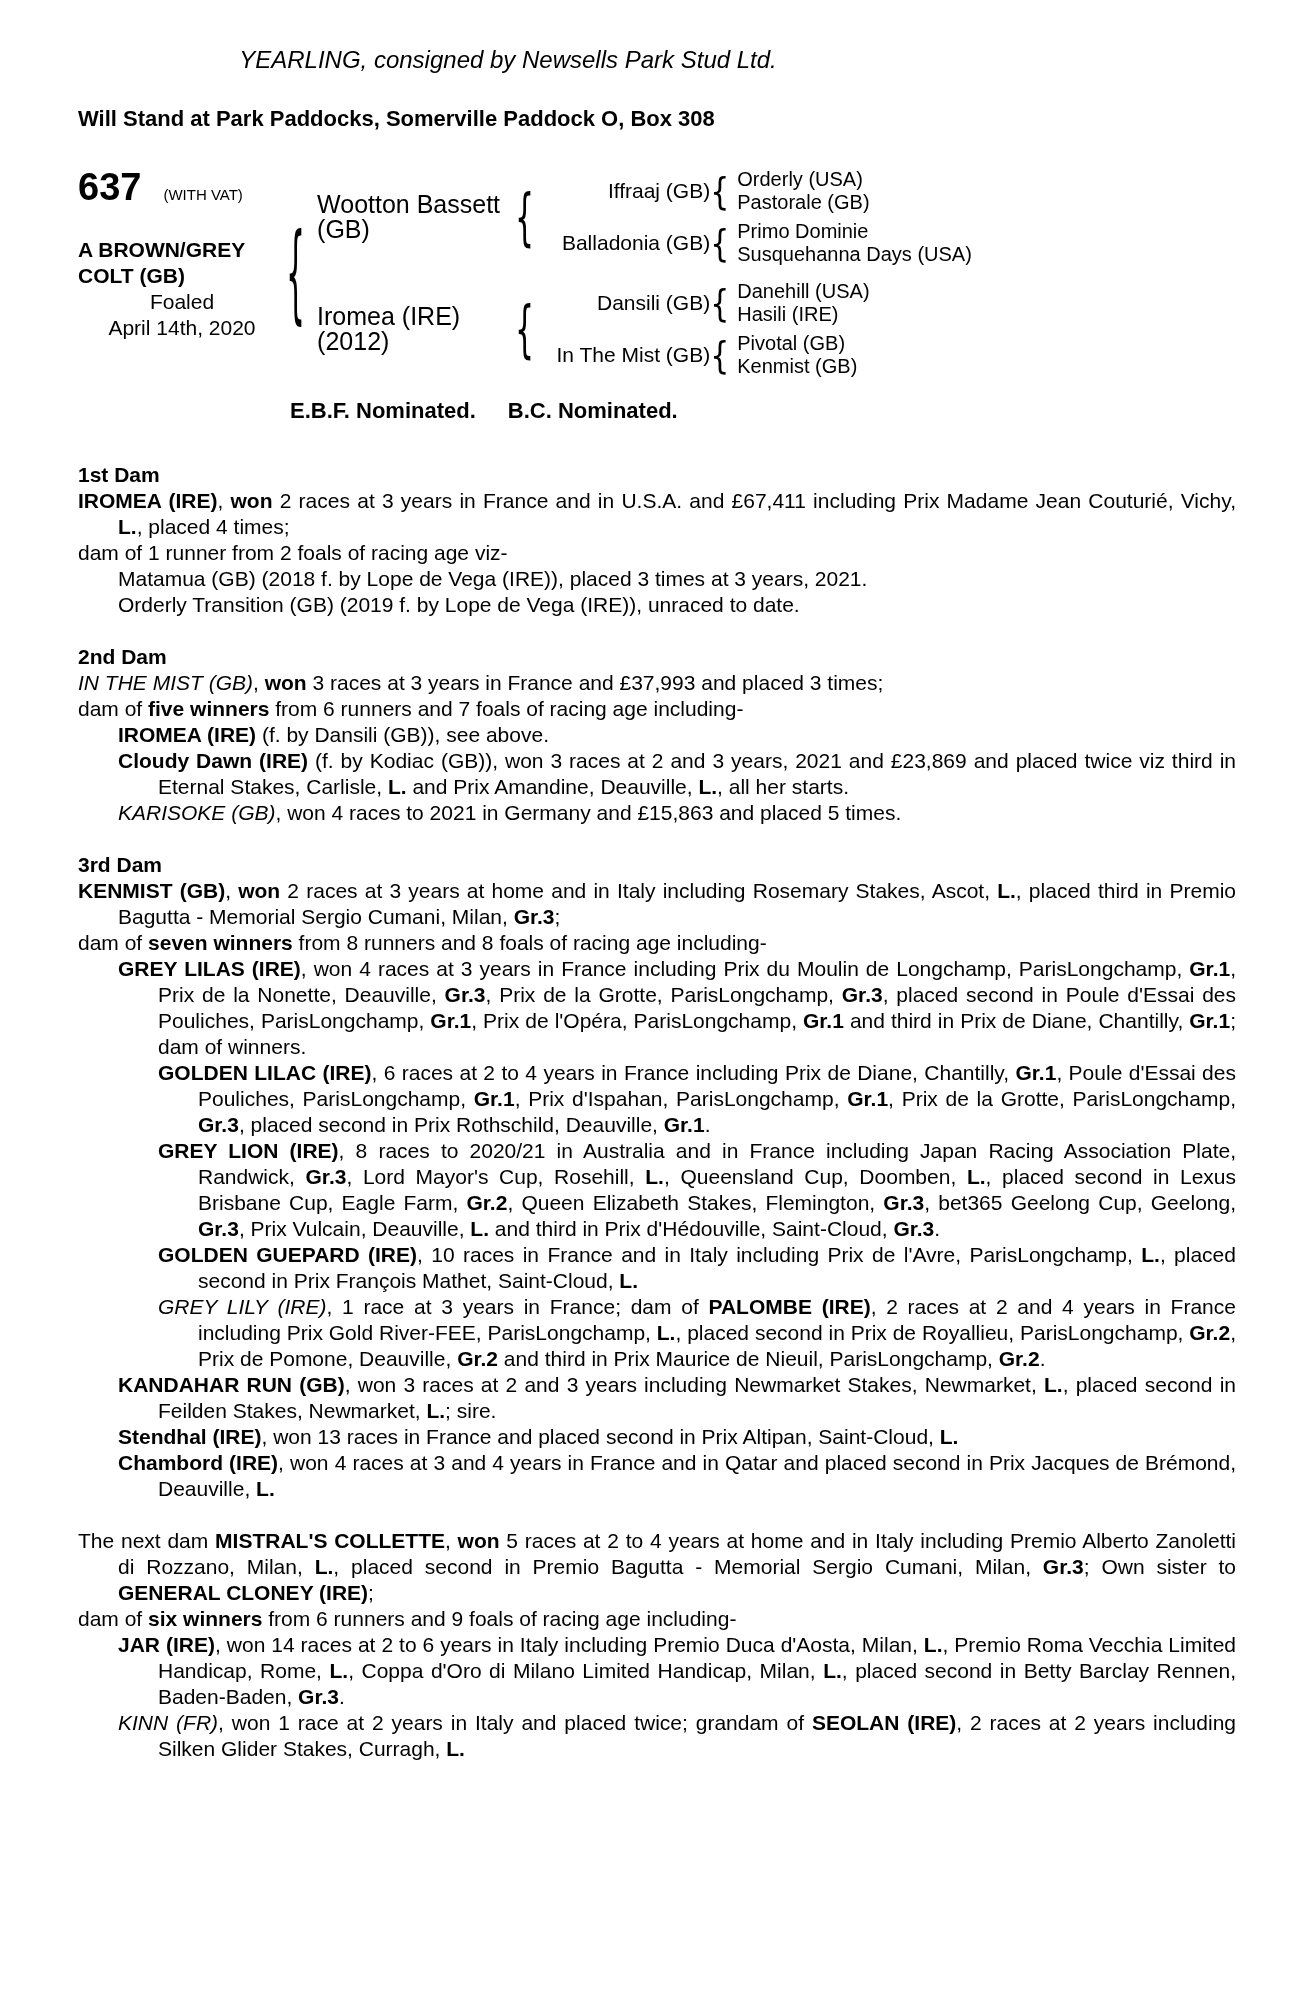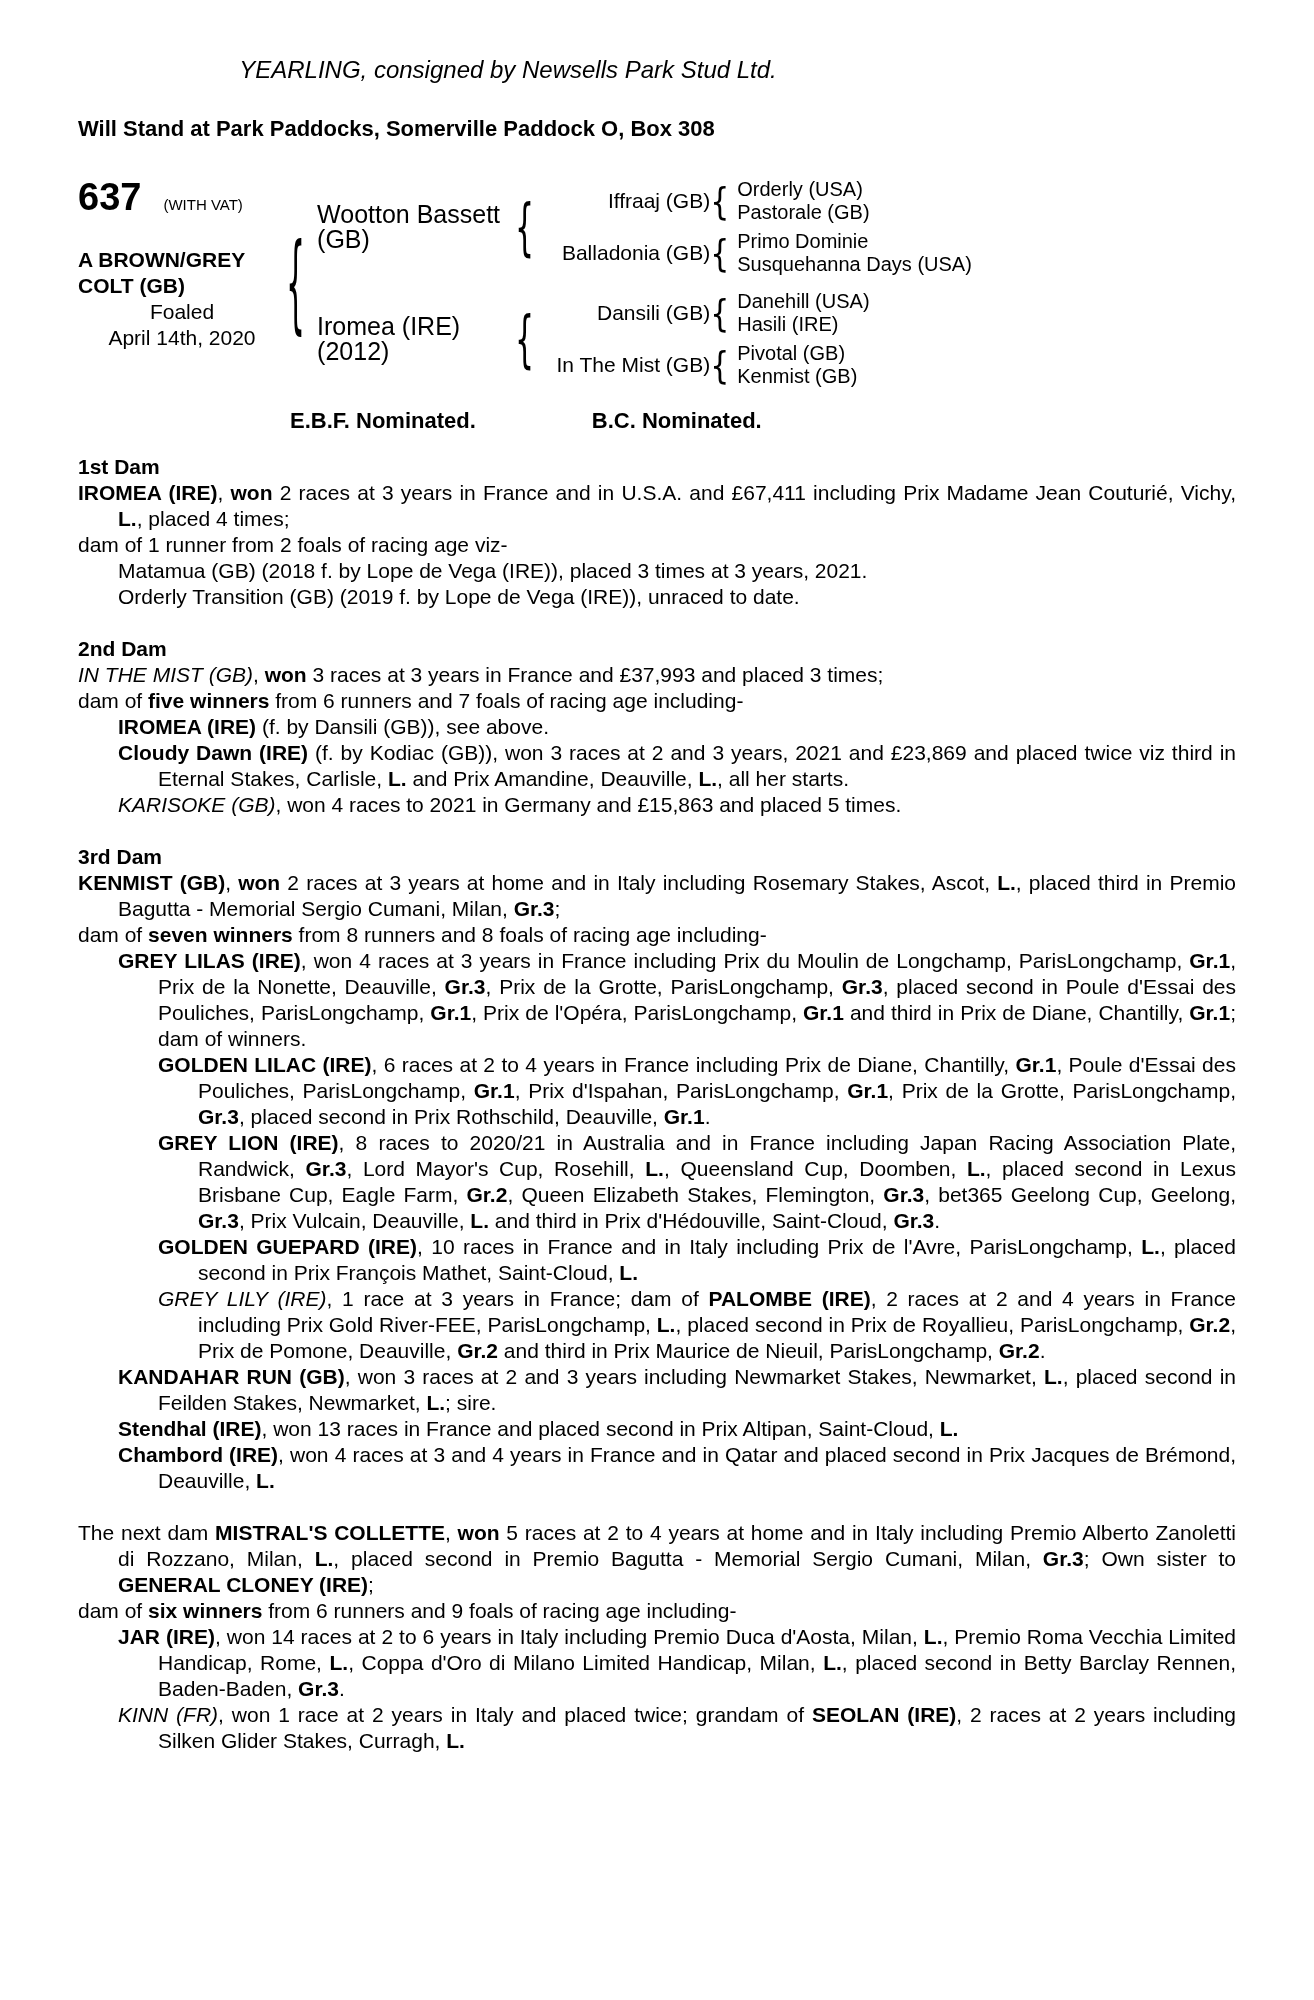--- a/index.html
+++ b/index.html
@@ -2,21 +2,21 @@
 <html><head>
 <meta charset="utf-8">
 <style>
   html,body{
     margin:0;padding:0;background:#ffffff;color:#000;
     width:1314px;height:2000px;overflow:hidden;
     font-family:"Liberation Sans", sans-serif;
   }
   .page{
     box-sizing:border-box;width:1218px;height:2000px;
-    padding:46px 78px 0 78px;
+    padding:36px 78px 0 78px;
   }
   
   .consignor{
     width:860px;text-align:center;font-style:italic;
     font-size:24px;margin:10px 0 32px 0;
   }
   .stand{font-weight:bold;font-size:22px;margin-bottom:34px;}
 
   
   .lot-area{display:flex;align-items:flex-start;}
@@ -38,21 +38,21 @@
   .ggp-col{padding-left:8px;}
   .ggp{font-size:20px;line-height:23px;white-space:nowrap;}
 
   .brace{flex:0 0 16px;display:flex;align-items:center;justify-content:center;overflow:visible;}
   .brace span{font-family:"DejaVu Sans", sans-serif;line-height:1;display:block;}
   .brace-sm span{font-size:30px;transform:scaleY(1.25);}
   .brace-lg span{font-size:30px;transform:scaleY(2.05);}
   .brace-xl span{font-size:30px;transform:scaleY(3.55);}
 
   .nominated-row{
-    display:flex;gap:116px;margin:20px 0 20px 212px;
+    display:flex;gap:32px;margin:20px 0 38px 212px;
     font-weight:bold;font-size:22px;
   }
 
   
   .sections{width:1158px;}
   .sec-heading{font-weight:bold;font-size:21px;line-height:26px;}
   .para{margin:0;font-size:21px;line-height:26px;text-align:justify;}
   .lvl0{padding-left:40px;text-indent:-40px;}
   .lvl1{padding-left:80px;text-indent:-40px;}
   .lvl2{padding-left:120px;text-indent:-40px;}

